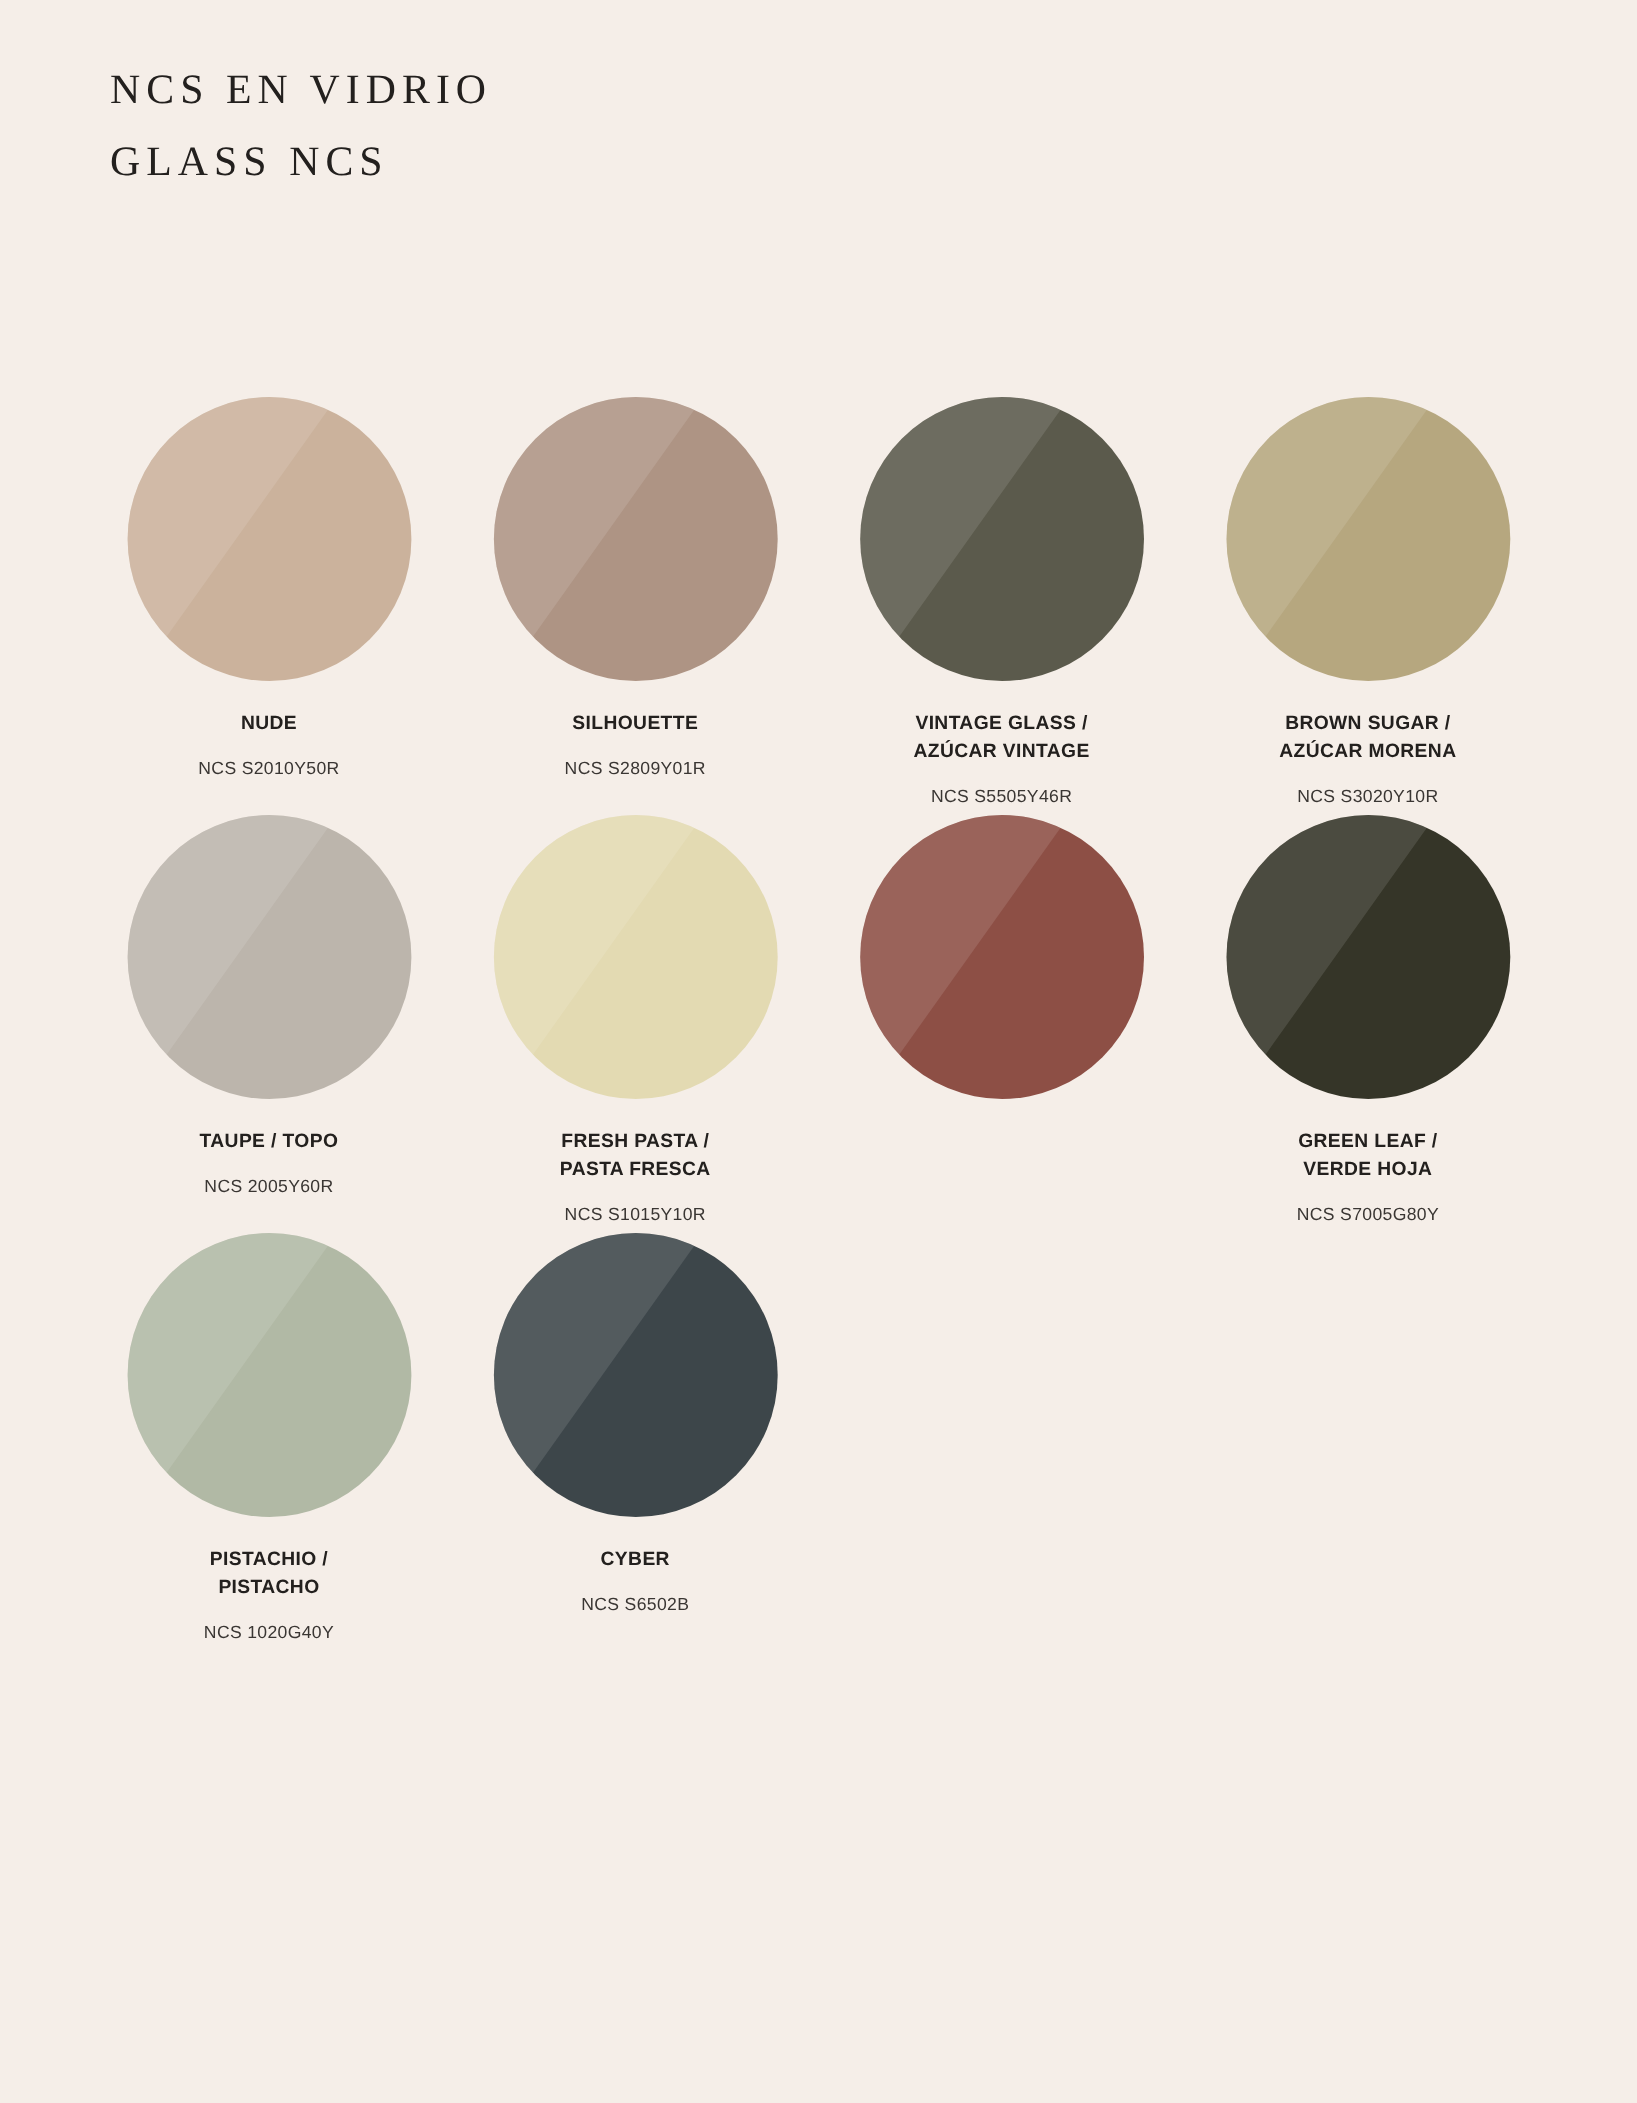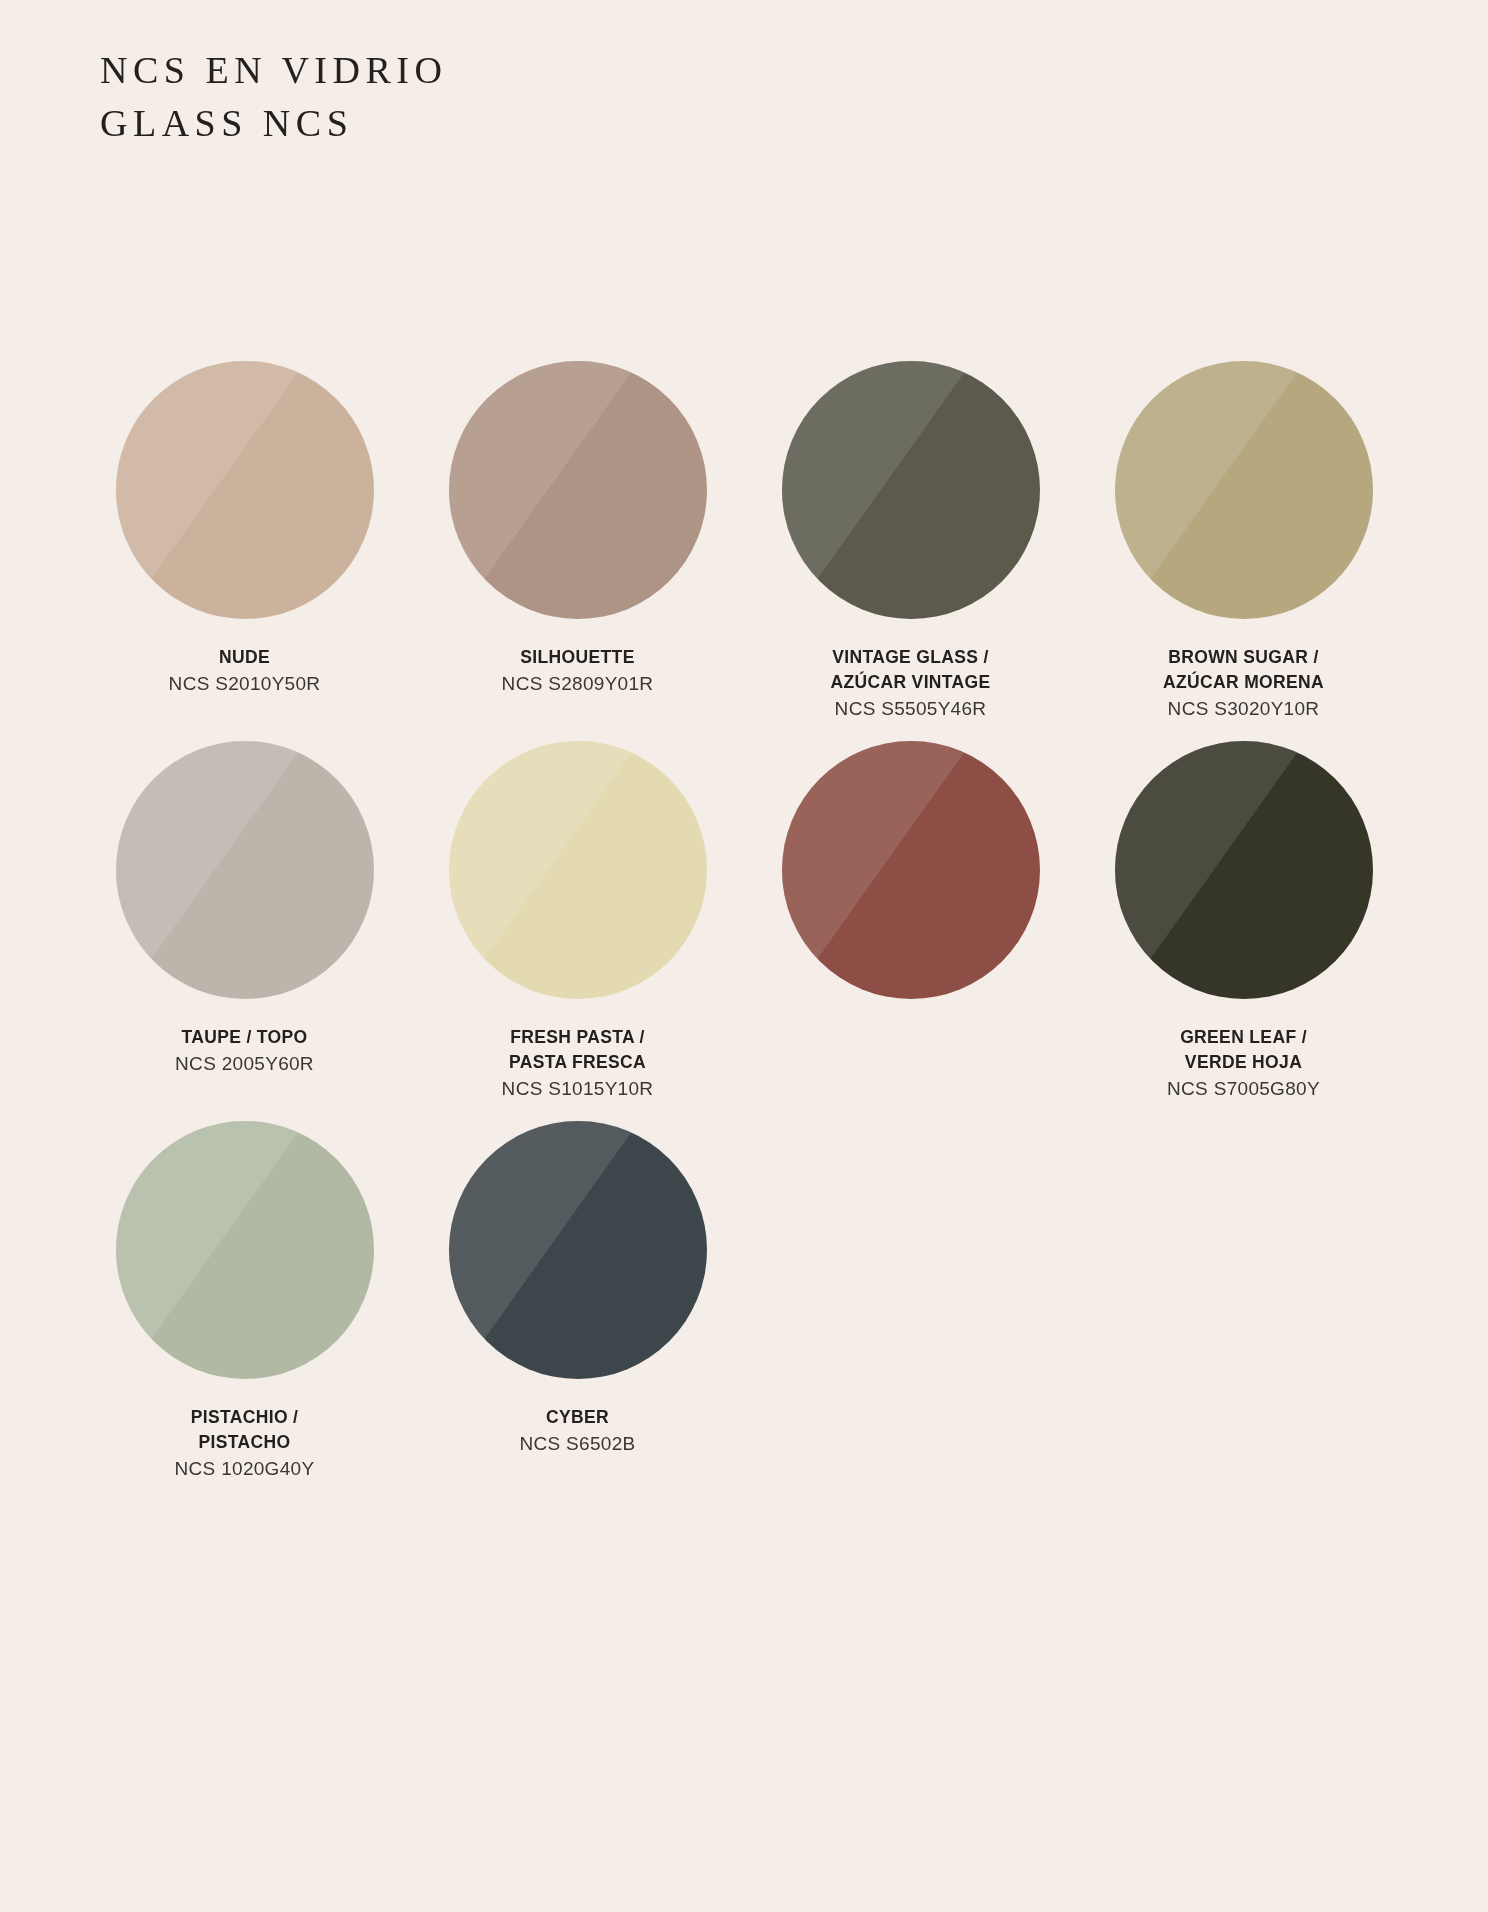--- a/index.html
+++ b/index.html
@@ -24,20 +24,21 @@
     top: 44px;
   }
   .page-header .title-line {
     font-family: "Liberation Serif", "DejaVu Serif", serif;
     font-size: 38px;
     line-height: 53px;
     letter-spacing: 5.5px;
     color: #23201E;
     font-weight: 400;
     white-space: nowrap;
+    margin-top: 12px;
   }
 
   
   .swatch-grid {
     position: absolute;
     left: 78px;
     top: 361px;
     width: 1332px;
     display: grid;
     grid-template-columns: repeat(4, 1fr);
@@ -74,26 +75,26 @@
     width: 330px;
   }
   .swatch-name {
     font-size: 17.5px;
     font-weight: 700;
     letter-spacing: 0.35px;
     line-height: 25px;
     color: #23201E;
   }
   .swatch-code {
-    font-size: 19px;
+    font-size: 16px;
     font-weight: 400;
     letter-spacing: 0.3px;
     line-height: 25px;
     color: #3A3633;
-    margin-top: 1px;
+    margin-top: 17px;
   }
 </style>
 </head>
 <body>
 
 <div class="page-header">
   <div class="title-line">NCS EN VIDRIO</div>
   <div class="title-line">GLASS NCS</div>
 </div>
 

